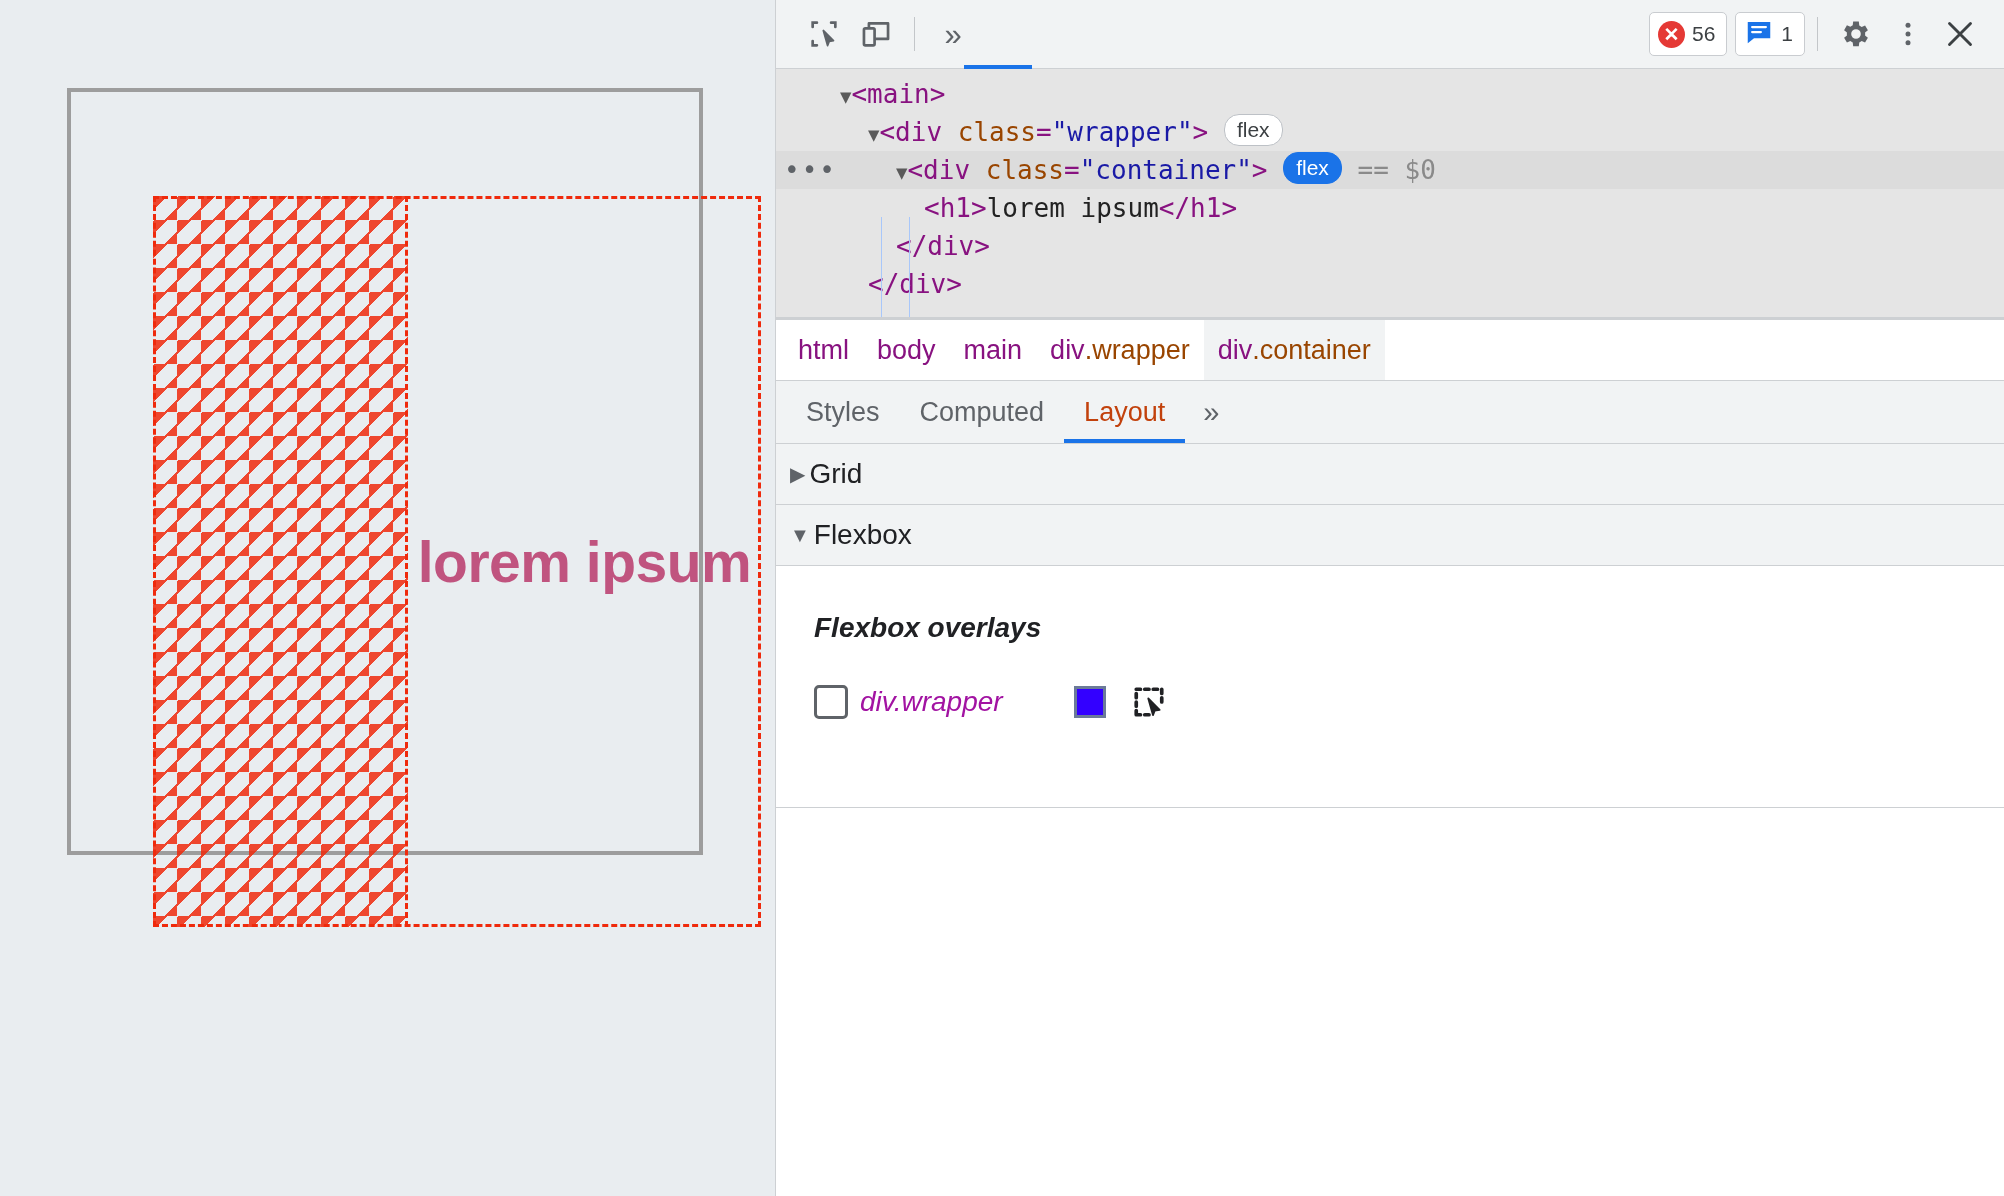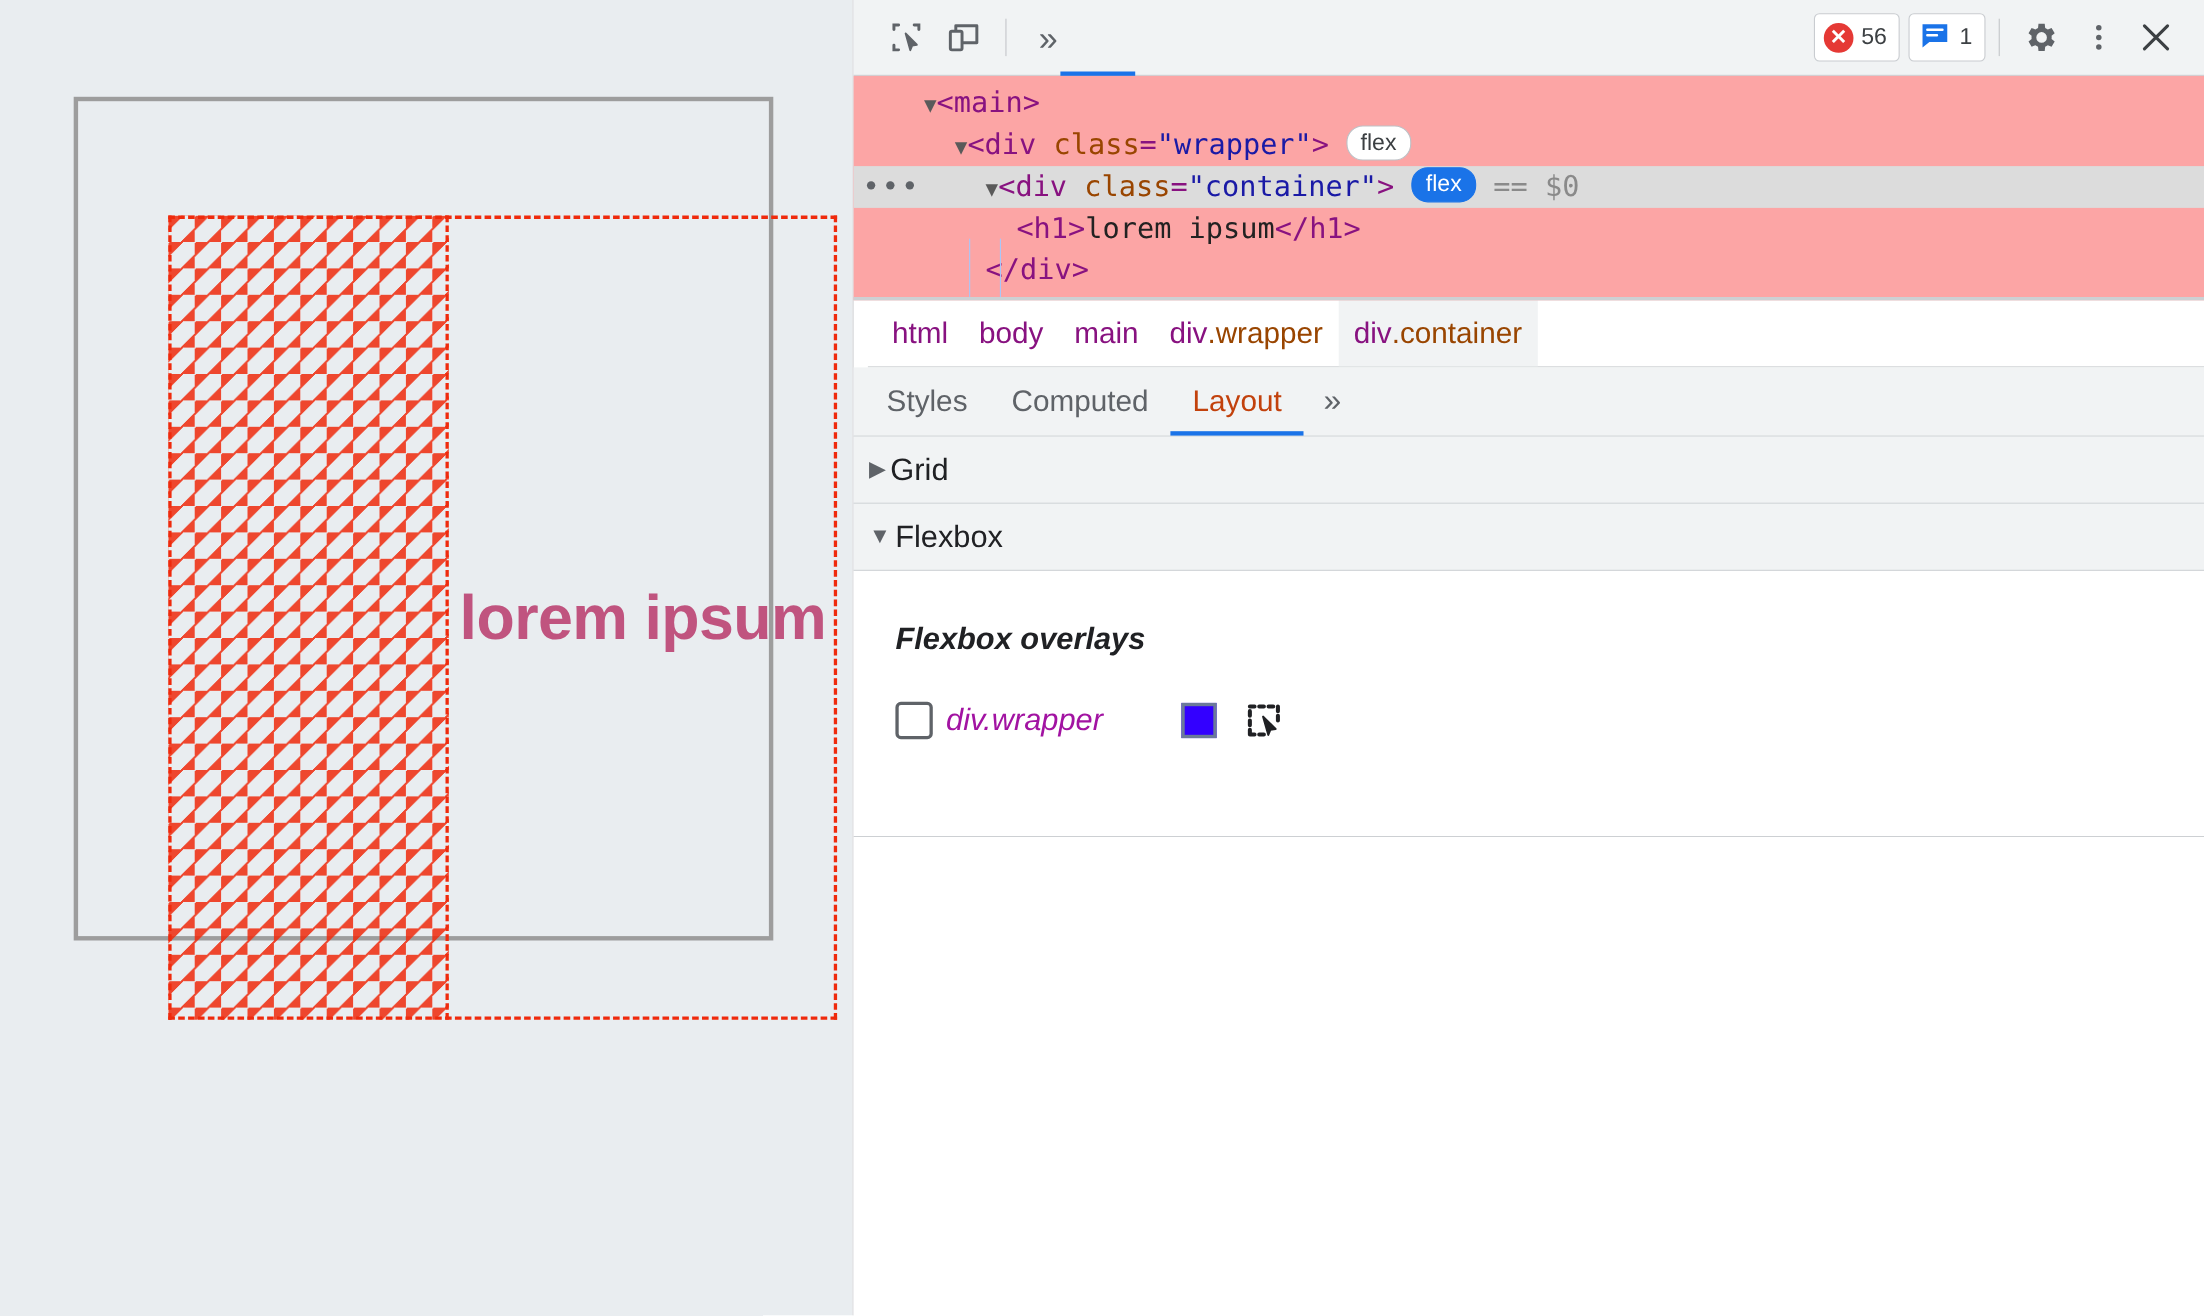--- a/index.html
+++ b/index.html
@@ -118,23 +118,23 @@
     display: flex; align-items: center; justify-content: center;
     line-height: 1;
   }
 
   
   #dom-tree {
     font-family: "DejaVu Sans Mono", monospace;
     font-size: 26px;
     line-height: 38px;
     padding: 6px 0 10px 0;
-    background: #fca5a5;
+    background: #e5e5e5;
     border-bottom: 3px solid #cdd0d3;
-    height: 204px;
+    height: 251px;
     box-sizing: border-box;
     overflow: hidden;
     position: relative;
   }
   .dom-line { position: relative; white-space: nowrap; height: 38px; }
   .dom-line.selected { background: #dcdcdc; }
   .dom-line .ind { display: inline-block; }
   .tri { color: #5a5a5a; font-size: 19px; }
   .tag { color: #881280; }
   .attrname { color: #994500; }
@@ -170,21 +170,20 @@
   }
 
   
   #dt-crumbs {
     display: flex; align-items: flex-start;
     height: 60px;
     background: #fff;
     border-bottom: 1px solid #cdd0d3;
     font-size: 27px;
     padding-left: 8px;
-    margin-left: 13px;
   }
   .crumb {
     padding: 0 14px; height: 60px;
     display: flex; align-items: center;
     color: #881280;
     cursor: pointer;
     white-space: nowrap;
   }
   .crumb.selected { background: #f1f3f4; }
   .crumb .cls { color: #994500; }

